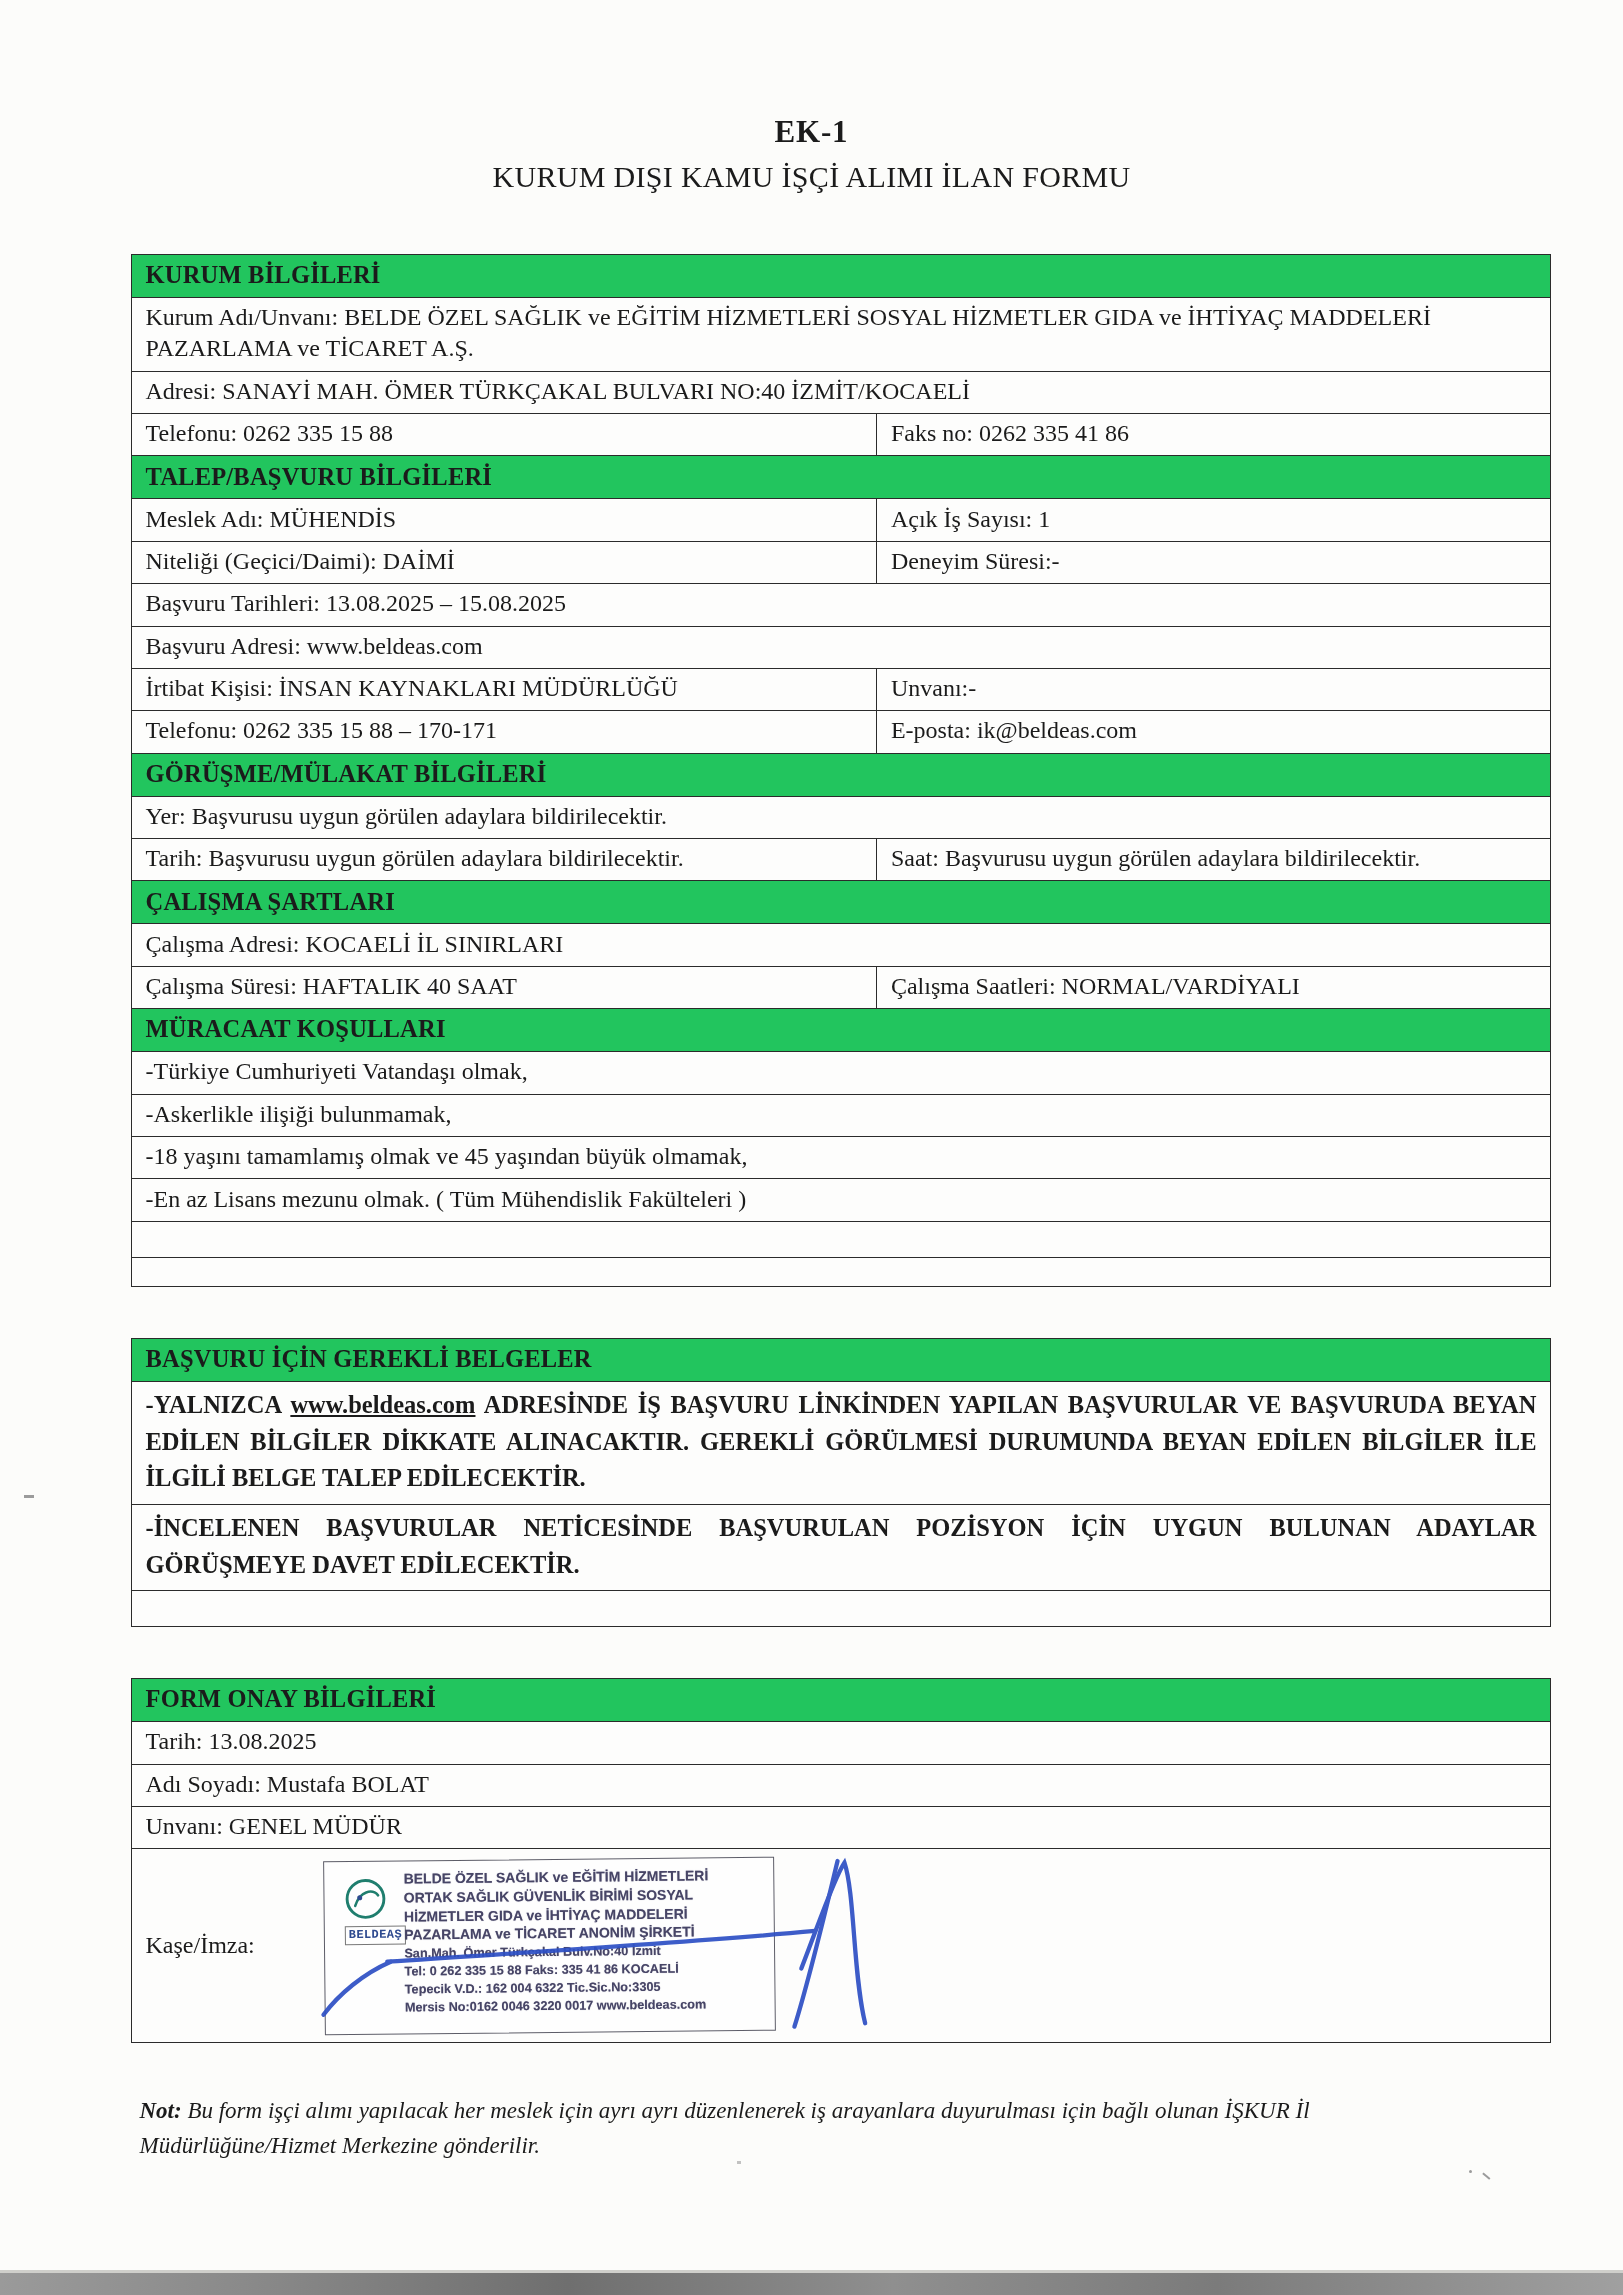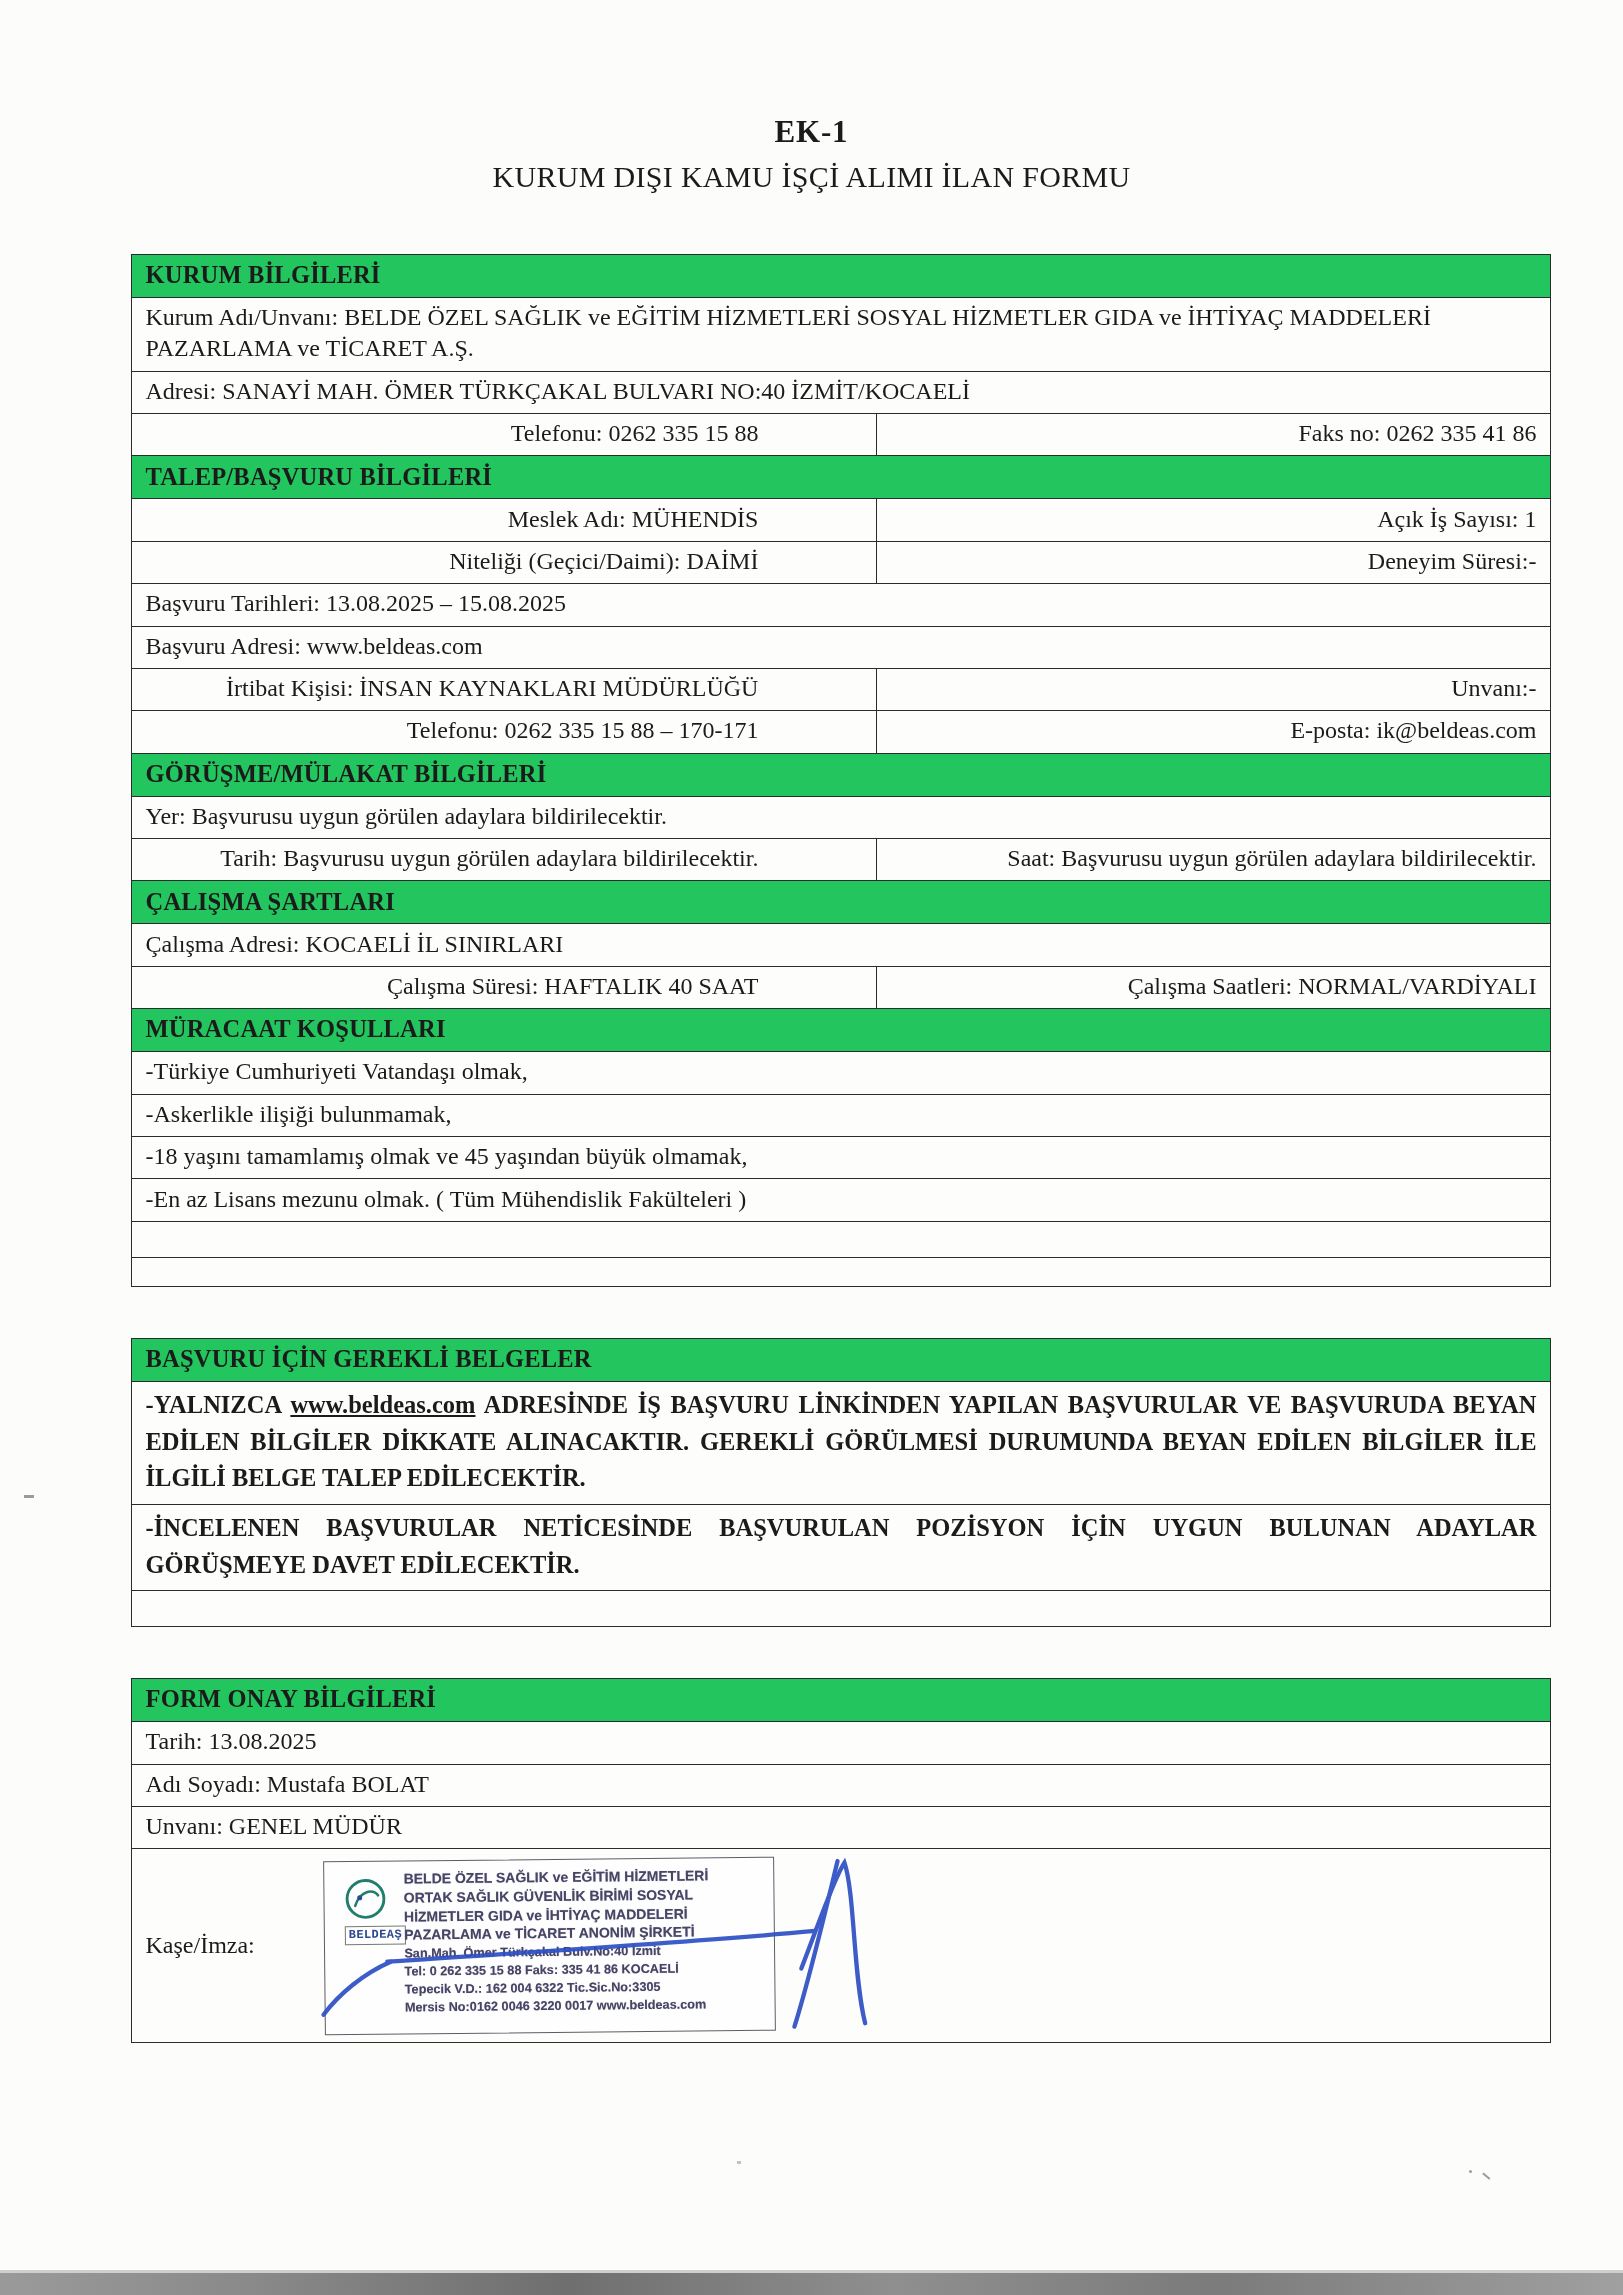--- a/index.html
+++ b/index.html
@@ -13,21 +13,21 @@
   .titles { position: absolute; top: 114px; left: 0; width: 100%; text-align: center; }
   .title { font-size: 31px; font-weight: bold; margin: 0; letter-spacing: 0.8px; }
   .subtitle { font-size: 30px; font-weight: normal; margin: 10px 0 0 0; letter-spacing: 0.3px; }
 
   .form { position: absolute; left: 131px; top: 254px; width: 1420px; }
   .block { border: 1.7px solid #2b2b2b; margin-bottom: 51px; background: rgba(255,255,255,0.35); }
   .row { border-top: 1.7px solid #2b2b2b; font-size: 24px; line-height: 1.3; padding: 4.2px 13.5px 6px; min-height: 41px; position: relative; }
   .block .row:first-child { border-top: none; }
   .row.header { font-weight: bold; font-size: 24.5px; background: #22c55e; letter-spacing: 0.2px; }
   .row.split { display: flex; padding: 0; }
-  .row.split .cell { padding: 4.2px 13.5px 6px; text-align: right; }
+  .row.split .cell { padding: 4.2px 13.5px 6px; }
   .cell.left { width: 52.5%; padding-right: 118px !important; }
   .cell.right { flex: 1; border-left: 1.7px solid #2b2b2b; }
   .row.empty { min-height: 36px; }
   .row.empty.short { min-height: 29px; }
   .row.bold-just { font-weight: bold; font-size: 24.5px; text-align: justify; line-height: 1.5; padding-top: 5px; padding-bottom: 6.8px; }
   .u { text-decoration: underline; }
 
   .row.stamp { min-height: 194px; display: flex; align-items: center; padding: 6.8px 13.5px; }
   .stamp-label { font-size: 24px; width: 178px; flex: 0 0 178px; }
   .stamp-box {
@@ -160,20 +160,23 @@
           <path d="M296,132 C470,120 640,110 792,96"></path>
           <path d="M300,132 C268,146 240,170 222,194"></path>
           <path d="M818,14 C806,64 786,150 768,208"></path>
           <path d="M776,140 C796,88 814,34 826,16 C838,52 836,148 850,204"></path>
         </g>
       </svg>
     </div>
         </div>
       </div>
 
+    <div class="note">
+      <span class="prefix">Not:</span><span> Bu form işçi alımı yapılacak her meslek için ayrı ayrı düzenlenerek iş arayanlara duyurulması için bağlı olunan İŞKUR İl Müdürlüğüne/Hizmet Merkezine gönderilir.</span>
+    </div>
   </div>
 
   <div class="speck s1"></div>
   <div class="speck s2"></div>
   <div class="speck s3"></div>
   <div class="speck s4"></div>
   <div class="scan-band"></div>
 
 </div>
 

